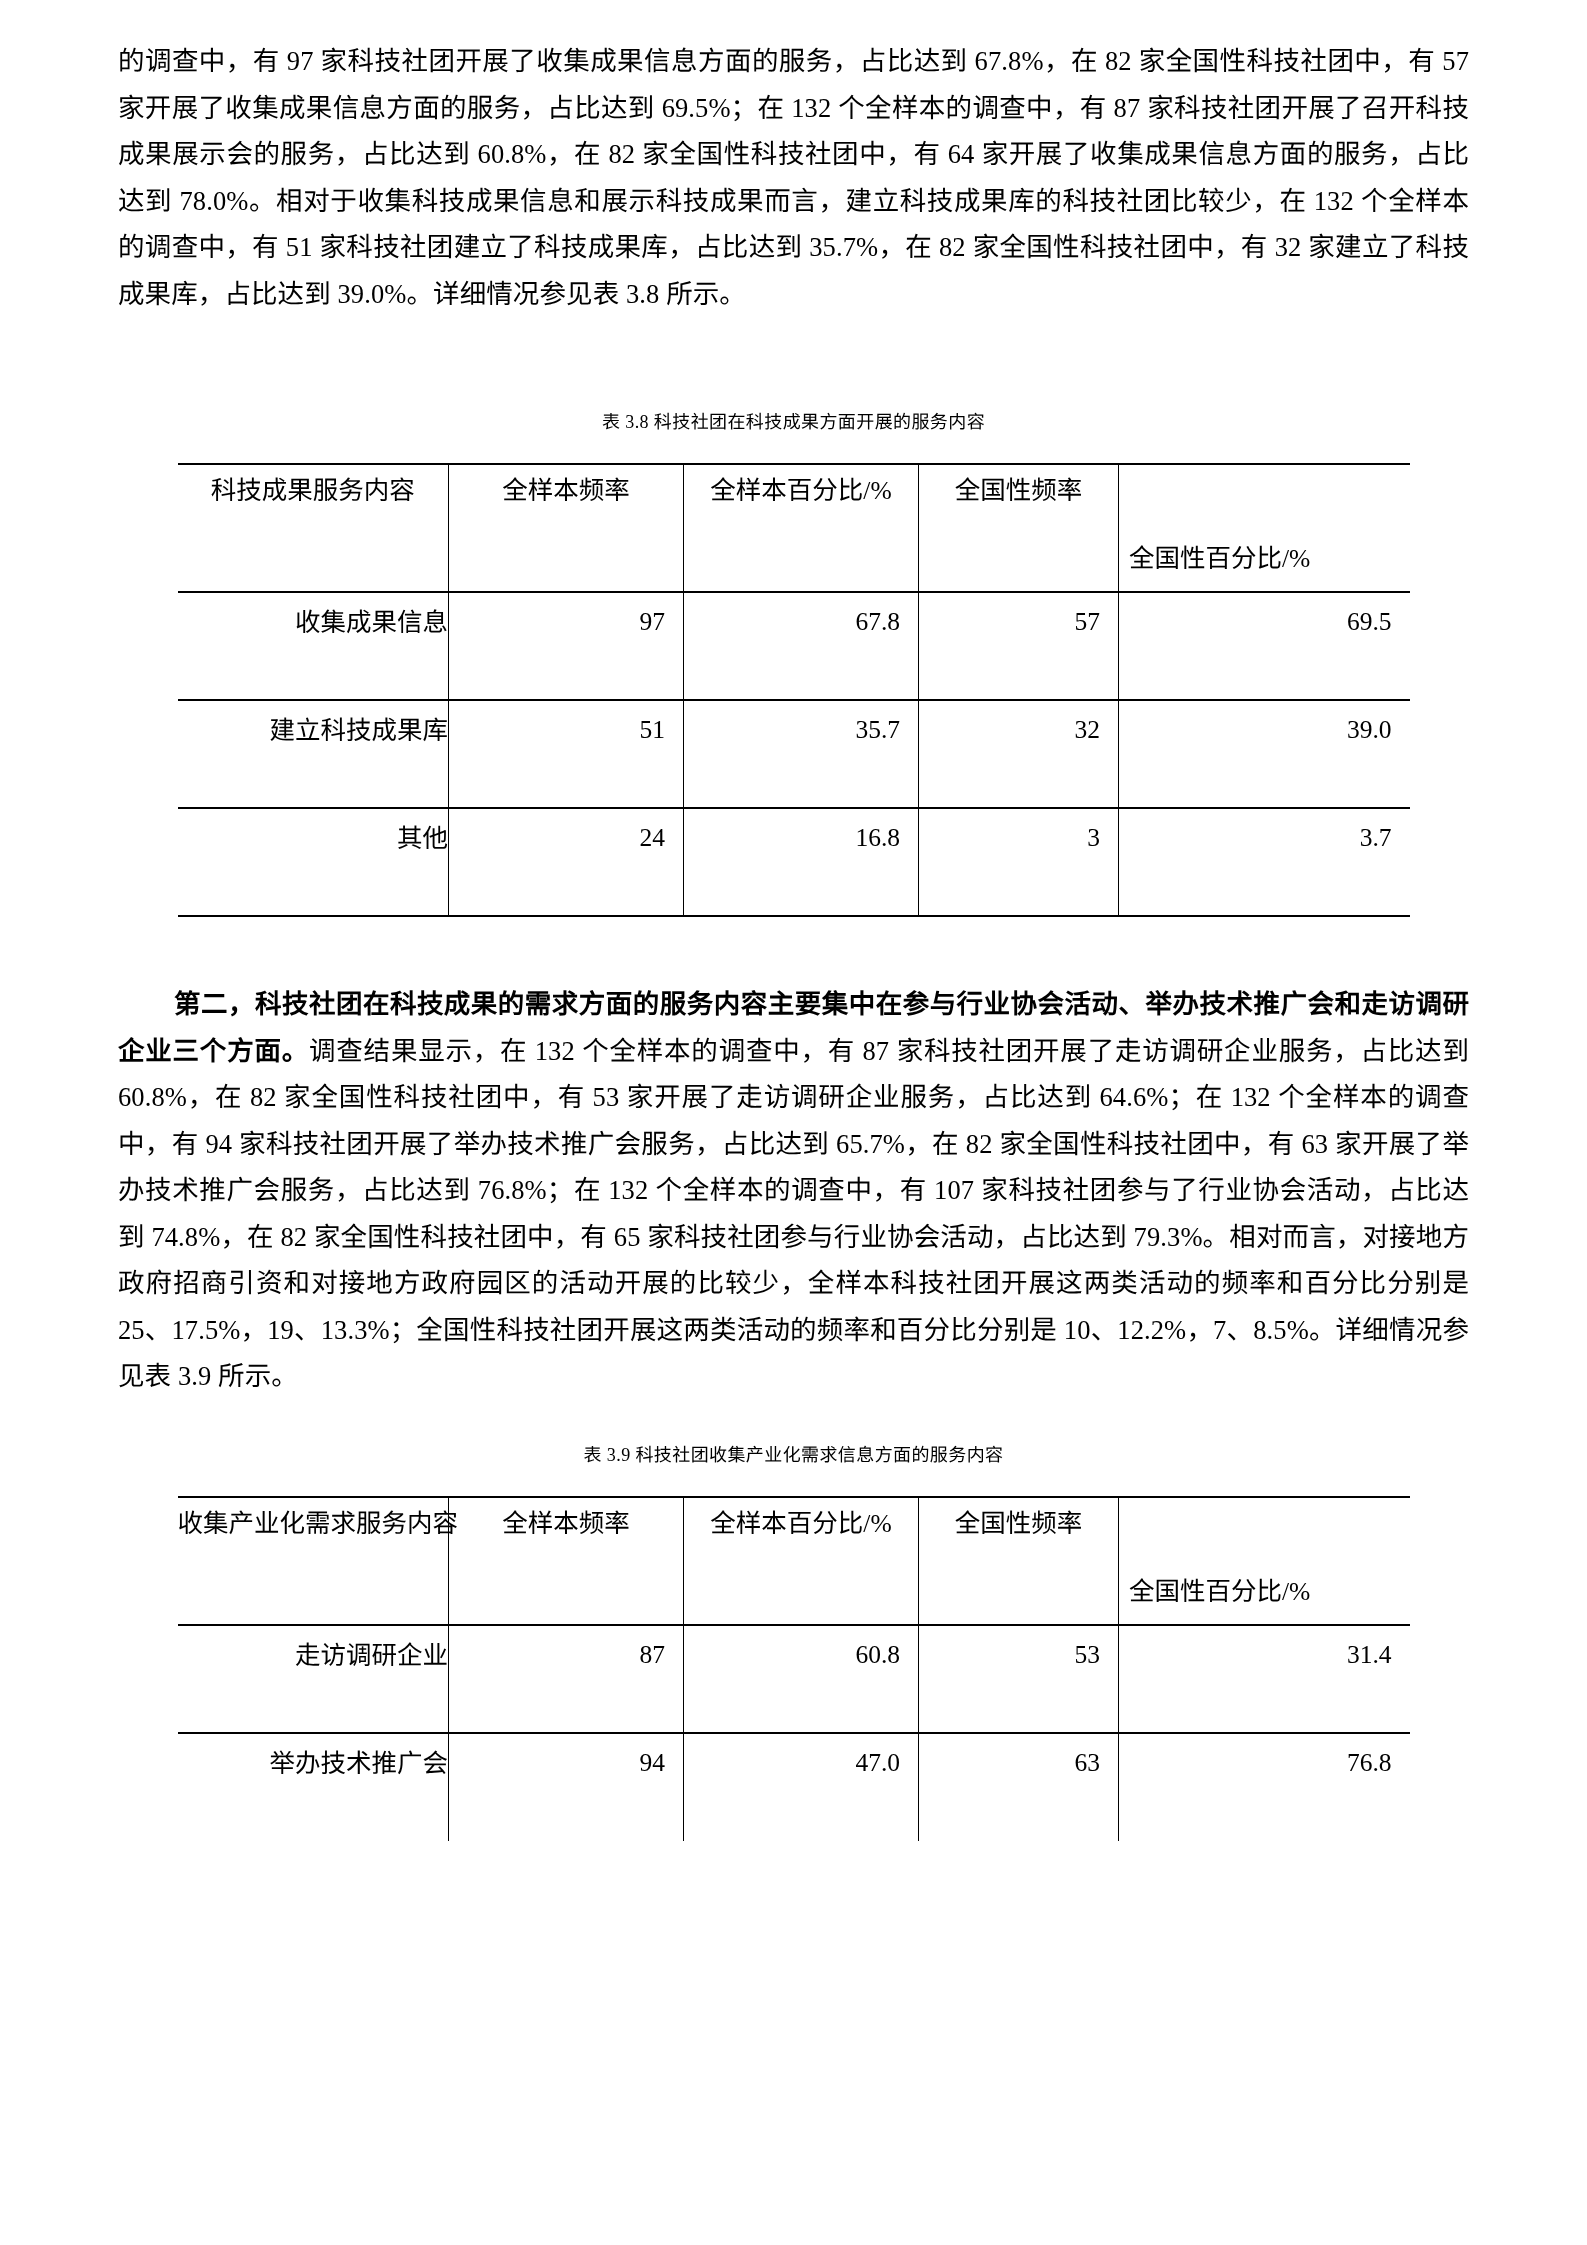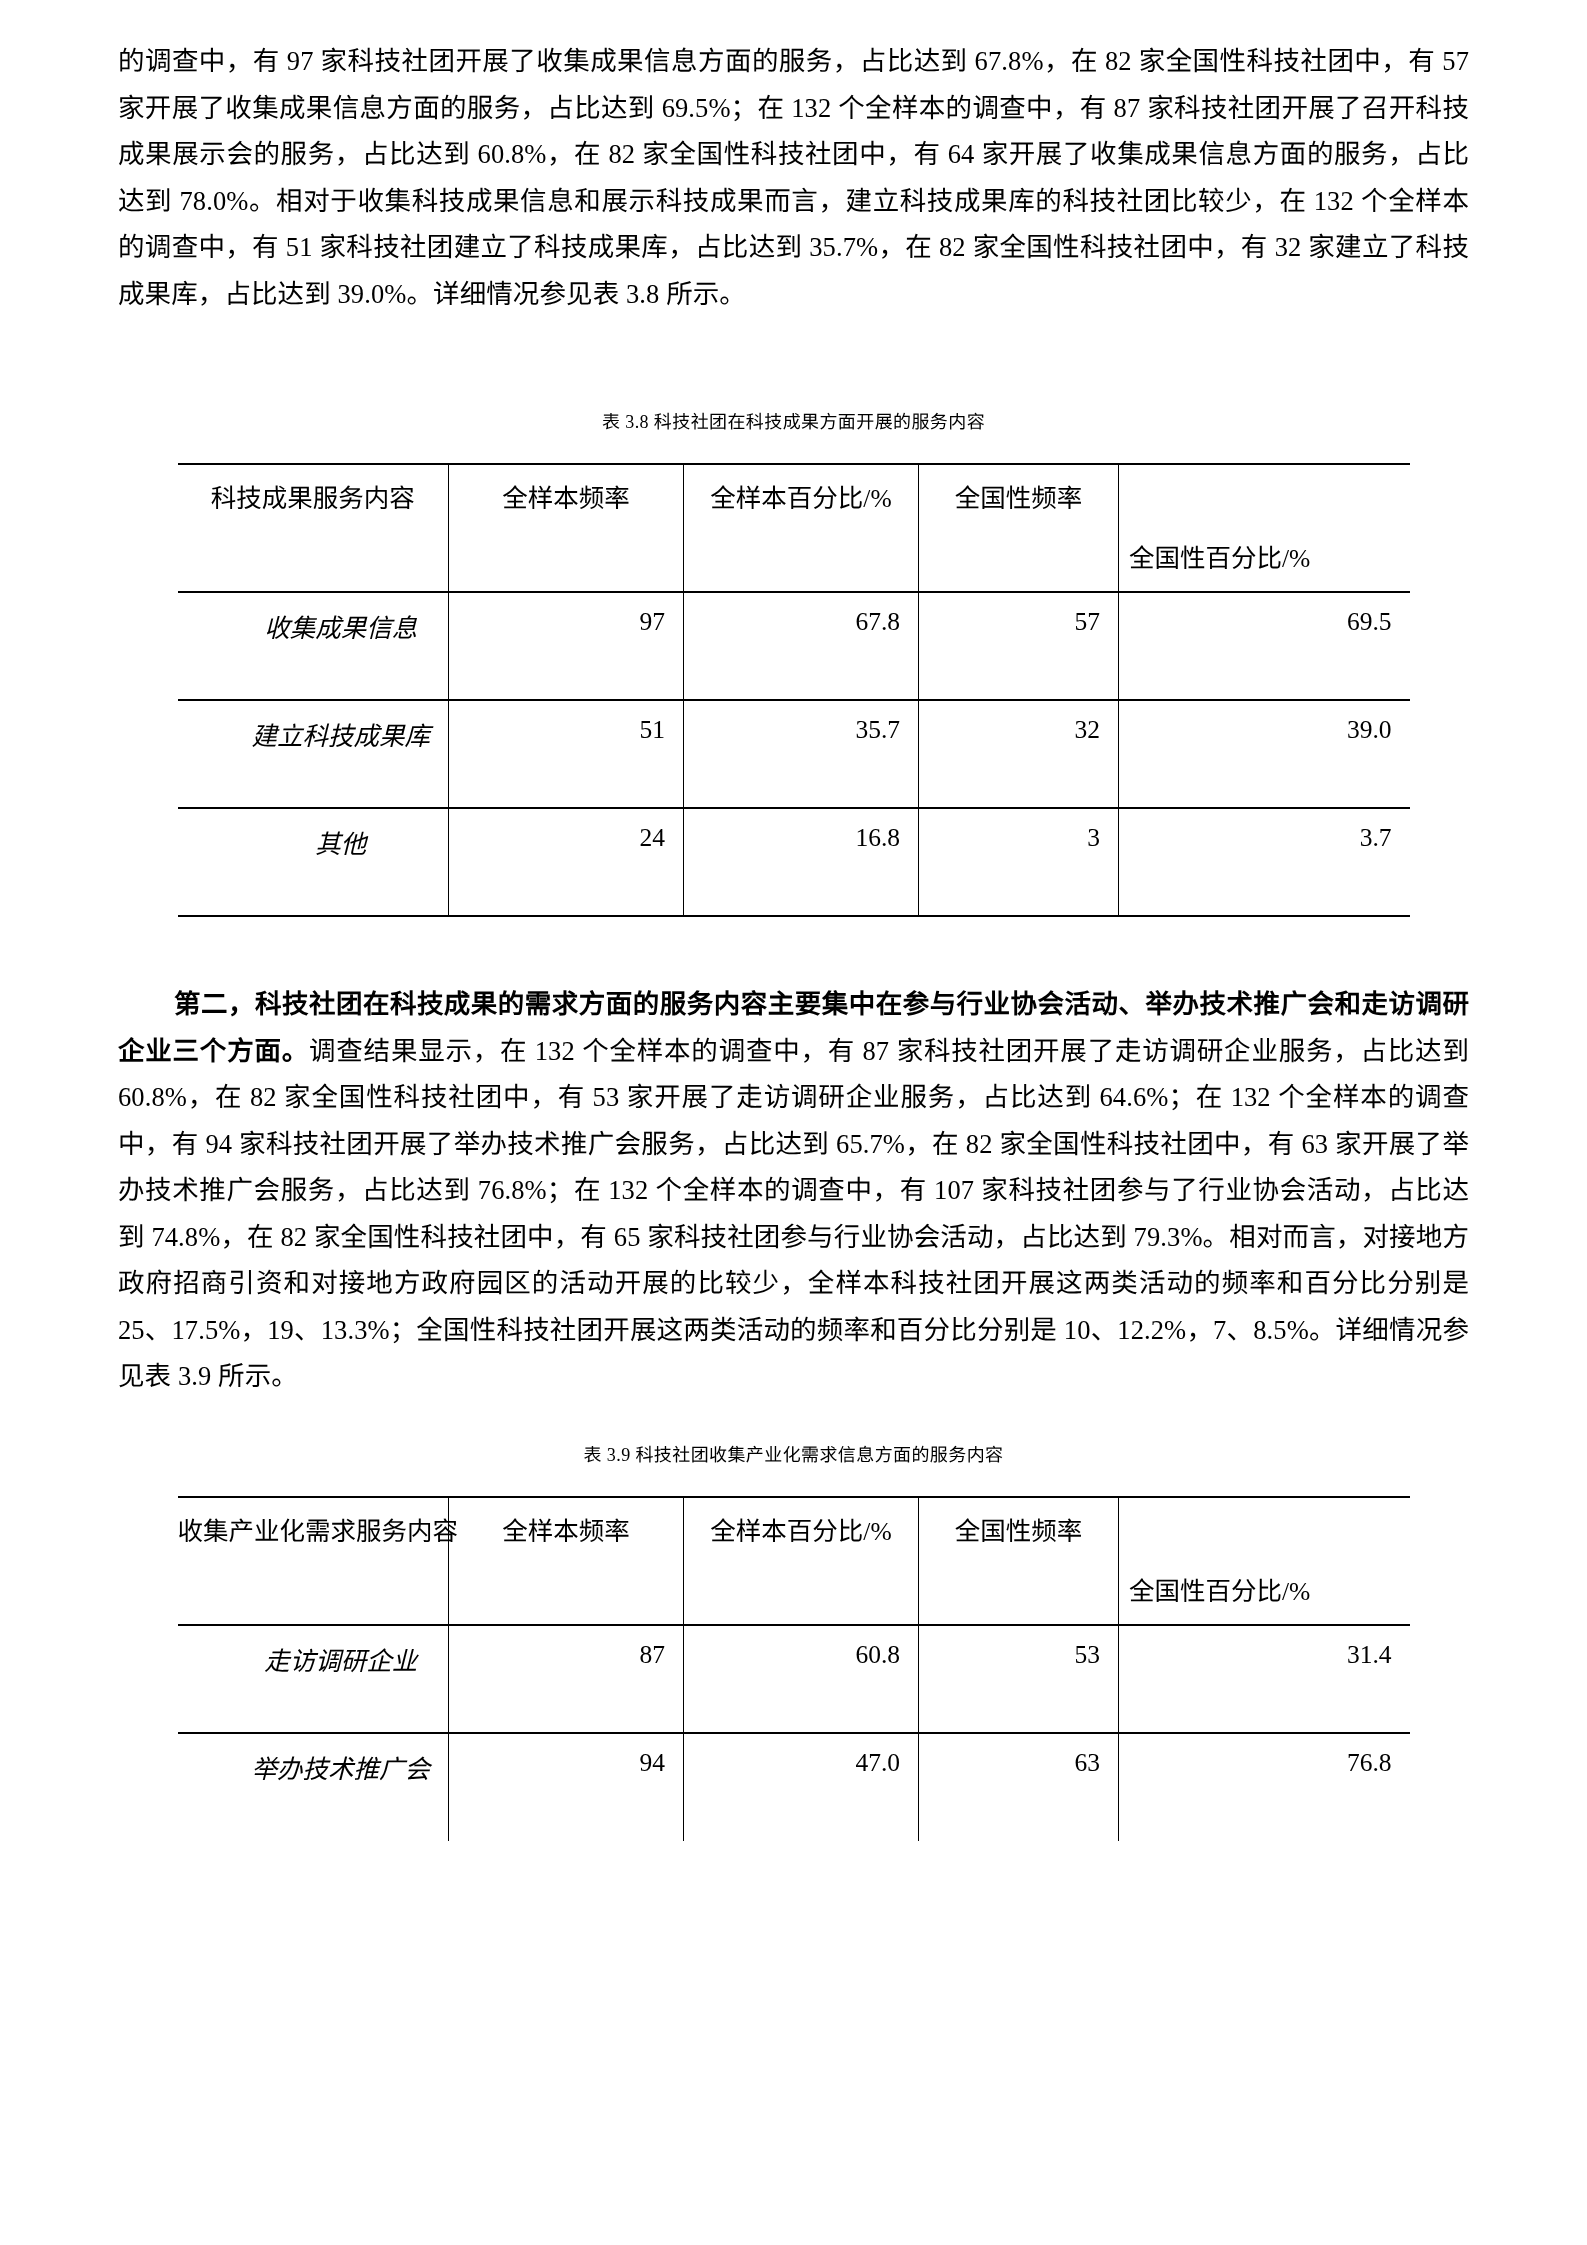--- a/index.html
+++ b/index.html
@@ -75,27 +75,26 @@
     border-bottom: 2.2px solid #000;
   }
 
   
   .cellbox {
     display: block;
     box-sizing: border-box;
     height: 100%;
   }
   .cell-label {
-    padding: 14px 0 0 56px;
-    text-align: center;
-    white-space: nowrap;
-    font-style: italic;
+    padding: 8px 0 0 56px;
+    text-align: right;
+    white-space: nowrap;
   }
   .cell-head-c {
-    padding: 12px 0 0 0;
+    padding: 4px 0 0 0;
     text-align: center;
     white-space: nowrap;
   }
   .cell-num {
     padding: 14px 18px 0 0;
     text-align: right;
     white-space: nowrap;
   }
   .cell-head-low {
     padding: 72px 0 0 10px;

